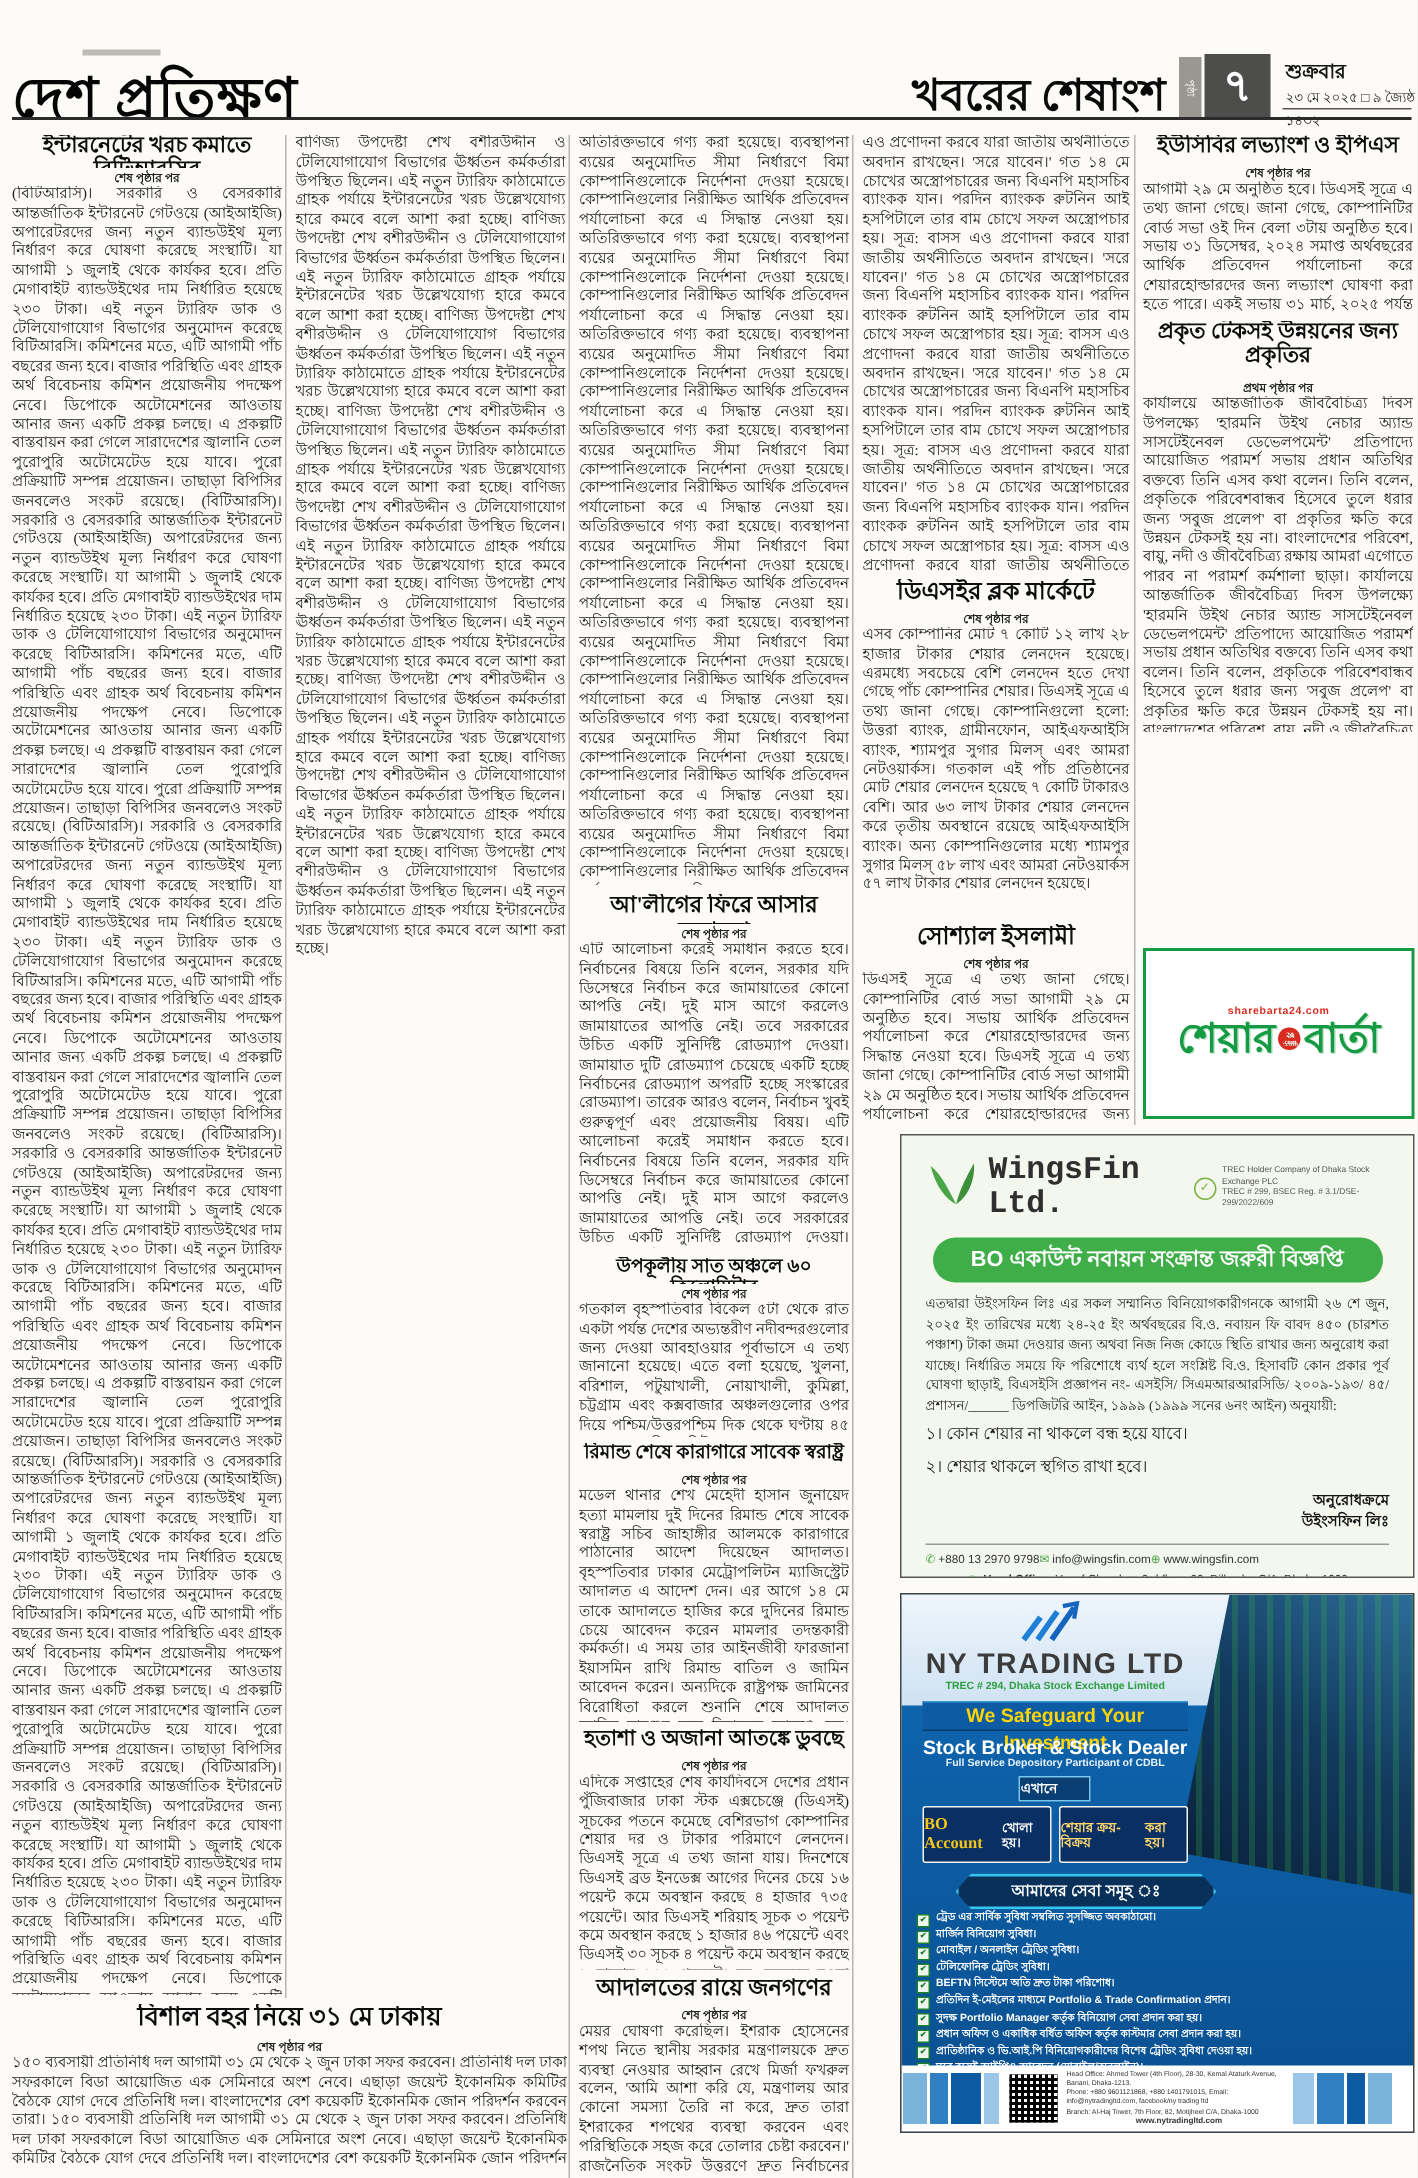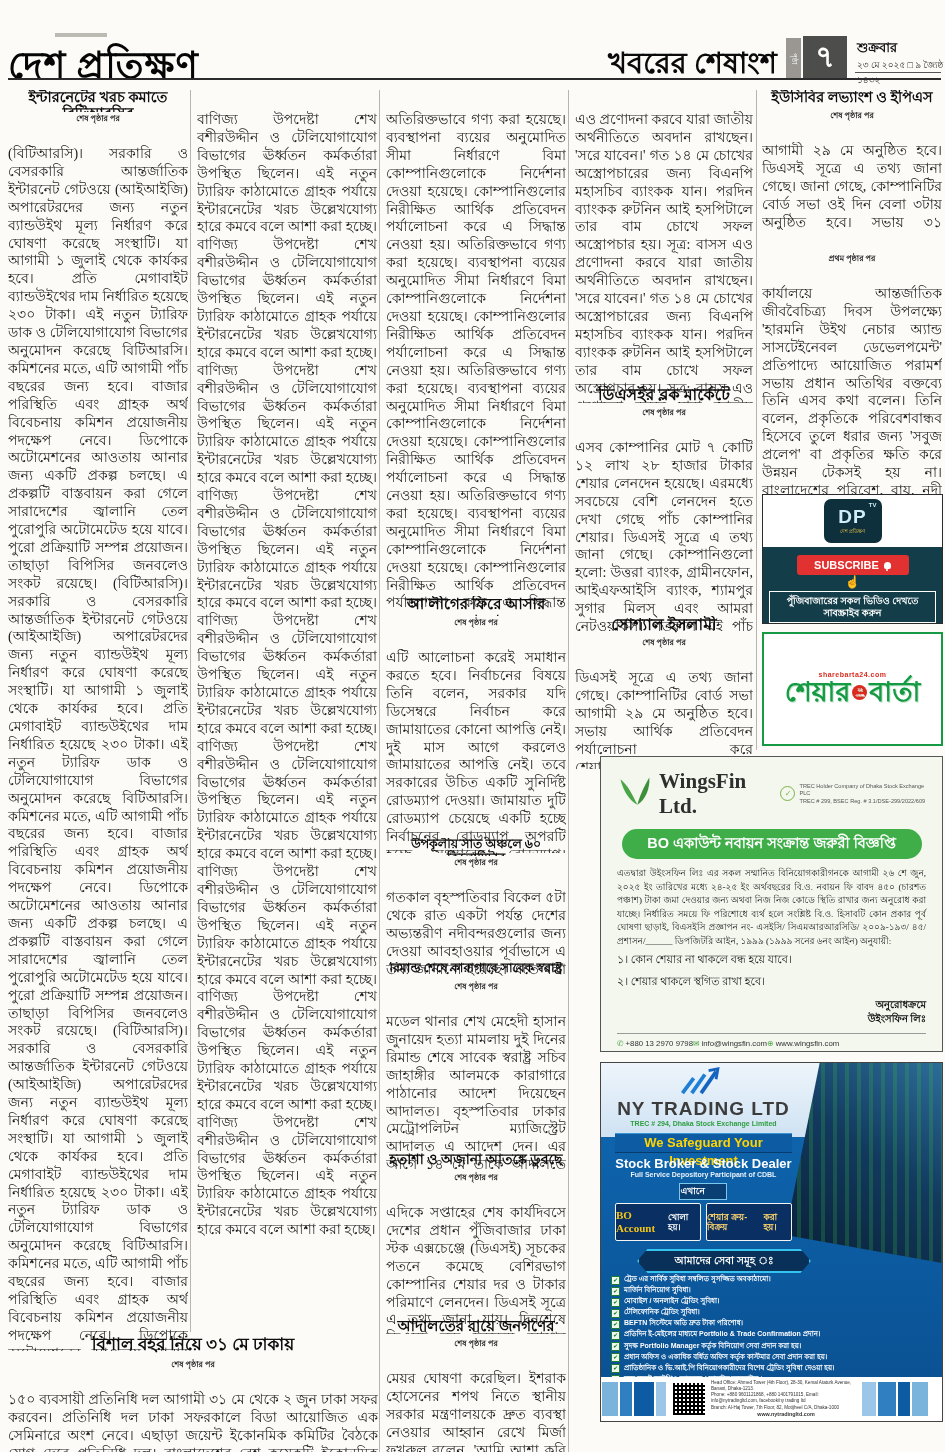--- a/index.html
+++ b/index.html
@@ -4,21 +4,21 @@
 <style>
   html,body{margin:0;padding:0;background:#e9e8e4;}
   #page{position:relative;width:945px;height:1452px;background:#fcfbf8;margin:0 auto;overflow:hidden;
         font-family:"Liberation Serif",serif;color:#141414;}
   .abs{position:absolute;}
   .vline{position:absolute;width:1px;background:#b8b5ae;}
   .hline{position:absolute;height:2px;background:#2b2b2b;}
   .hd{position:absolute;font-weight:700;text-align:center;color:#0d0d0d;line-height:1.1;overflow:hidden;
       font-family:"Liberation Serif",serif;}
   .cont{position:absolute;text-align:center;font-size:8px;font-weight:700;color:#222;}
-  .bd{position:absolute;font-size:14px;line-height:1.28;text-align:justify;overflow:hidden;color:#1c1c1c;margin-top:21px;}
+  .bd{position:absolute;font-size:10px;line-height:1.28;text-align:justify;overflow:hidden;color:#1c1c1c;}
   .bd::first-letter{font-weight:400;}
   
   .logo{font-size:37px;font-weight:700;letter-spacing:1px;color:#050505;}
   .section-title{font-size:29px;font-weight:700;color:#0a0a0a;}
   .pgword{position:absolute;background:#9a9792;color:#fff;writing-mode:vertical-rl;text-orientation:mixed;
           font-size:7px;display:flex;align-items:center;justify-content:center;}
   .pgnum{position:absolute;background:#4d4d4b;color:#fff;font-size:30px;font-weight:700;
          display:flex;align-items:center;justify-content:center;}
   
   .ad{position:absolute;overflow:hidden;box-sizing:border-box;font-family:"Liberation Sans",sans-serif;}
@@ -40,21 +40,21 @@
   
   .sb{background:#fff;border:2px solid #179a44;display:flex;flex-direction:column;align-items:center;justify-content:center;}
   .sb-site{color:#d92b1f;font-size:7px;font-weight:700;letter-spacing:.5px;}
   .sb-name{color:#169a43;font-size:27px;font-weight:800;line-height:1.05;display:flex;align-items:center;gap:2px;
            text-shadow:1px 1px 0 #bfe6cc;font-family:"Liberation Serif",serif;}
   .sb-badge{width:15px;height:15px;background:#d92b1f;border-radius:50%;color:#fff;font-size:4.5px;font-weight:700;
             display:flex;flex-direction:column;align-items:center;justify-content:center;line-height:1;}
   
   .wf{background:#f3f7ee;border:1px solid #555;padding:12px 16px;}
   .wf-head{display:flex;align-items:center;}
-  .wf-name{font-size:21px;font-weight:700;color:#2f2f2f;margin-left:8px;font-family:Liberation Serif, serif;}
+  .wf-name{font-size:21px;font-weight:700;color:#2f2f2f;margin-left:8px;font-family:Liberation Mono, monospace;}
   .wf-trec{margin-left:auto;display:flex;align-items:center;font-size:5.6px;color:#555;line-height:1.3;}
   .wf-circ{width:13px;height:13px;border:1px solid #7cb342;border-radius:50%;color:#7cb342;font-size:8px;
            display:flex;align-items:center;justify-content:center;margin-right:4px;flex:none;}
   .wf-pill{margin:10px auto 8px auto;width:300px;height:30px;background:#3fae49;border-radius:16px;color:#fff;
            font-size:14.5px;font-weight:700;display:flex;align-items:center;justify-content:center;}
   .wf-body{font-size:9px;line-height:1.5;text-align:justify;color:#222;font-family:"Liberation Serif",serif;}
   .wf-pt{font-size:11px;color:#222;margin-top:3px;font-family:"Liberation Serif",serif;}
   .wf-sign{text-align:right;font-size:10px;font-weight:700;line-height:1.4;margin-top:6px;font-family:"Liberation Serif",serif;}
   .wf-rule{border-top:1px solid #999;margin:7px 0 5px 0;}
   .wf-contacts{display:flex;justify-content:flex-start;font-size:7.8px;color:#333;}
@@ -158,38 +158,24 @@
   <div class="bd" style="left:575px;top:418px;width:178px;height:192px;">এসব কোম্পানির মোট ৭ কোটি ১২ লাখ ২৮ হাজার টাকার শেয়ার লেনদেন হয়েছে। এরমধ্যে সবচেয়ে বেশি লেনদেন হতে দেখা গেছে পাঁচ কোম্পানির শেয়ার। ডিএসই সূত্রে এ তথ্য জানা গেছে। কোম্পানিগুলো হলো: উত্তরা ব্যাংক, গ্রামীনফোন, আইএফআইসি ব্যাংক, শ্যামপুর সুগার মিলস্ এবং আমরা নেটওয়ার্কস। গতকাল এই পাঁচ প্রতিষ্ঠানের মোট শেয়ার লেনদেন হয়েছে ৭ কোটি টাকারও বেশি। আর ৬৩ লাখ টাকার শেয়ার লেনদেন করে তৃতীয় অবস্থানে রয়েছে আইএফআইসি ব্যাংক। অন্য কোম্পানিগুলোর মধ্যে শ্যামপুর সুগার মিলস্ ৫৮ লাখ এবং আমরা নেটওয়ার্কস ৫৭ লাখ টাকার শেয়ার লেনদেন হয়েছে।</div>
 
   <div class="hd" style="left:575px;top:616px;width:178px;height:20px;font-size:16px;">সোশ্যাল ইসলামী</div>
   <div class="cont" style="left:575px;top:636px;width:178px;">শেষ পৃষ্ঠার পর</div>
   <div class="bd" style="left:575px;top:648px;width:178px;height:100px;">ডিএসই সূত্রে এ তথ্য জানা গেছে। কোম্পানিটির বোর্ড সভা আগামী ২৯ মে অনুষ্ঠিত হবে। সভায় আর্থিক প্রতিবেদন পর্যালোচনা করে শেয়ারহোল্ডারদের জন্য সিদ্ধান্ত নেওয়া হবে। ডিএসই সূত্রে এ তথ্য জানা গেছে। কোম্পানিটির বোর্ড সভা আগামী ২৯ মে অনুষ্ঠিত হবে। সভায় আর্থিক প্রতিবেদন পর্যালোচনা করে শেয়ারহোল্ডারদের জন্য সিদ্ধান্ত নেওয়া হবে। ডিএসই সূত্রে এ তথ্য জানা গেছে। কোম্পানিটির বোর্ড সভা আগামী ২৯ মে অনুষ্ঠিত হবে। সভায় আর্থিক প্রতিবেদন পর্যালোচনা করে শেয়ারহোল্ডারদের জন্য সিদ্ধান্ত নেওয়া হবে।</div>
 
   <div class="hd" style="left:762px;top:90px;width:180px;height:19px;font-size:14.5px;">ইউসিবির লভ্যাংশ ও ইপিএস</div>
   <div class="cont" style="left:762px;top:109px;width:180px;">শেষ পৃষ্ঠার পর</div>
   <div class="bd" style="left:762px;top:121px;width:180px;height:88px;">আগামী ২৯ মে অনুষ্ঠিত হবে। ডিএসই সূত্রে এ তথ্য জানা গেছে। জানা গেছে, কোম্পানিটির বোর্ড সভা ওই দিন বেলা ৩টায় অনুষ্ঠিত হবে। সভায় ৩১ ডিসেম্বর, ২০২৪ সমাপ্ত অর্থবছরের আর্থিক প্রতিবেদন পর্যালোচনা করে শেয়ারহোল্ডারদের জন্য লভ্যাংশ ঘোষণা করা হতে পারে। একই সভায় ৩১ মার্চ, ২০২৫ পর্যন্ত কোম্পানির প্রথম প্রান্তিকের অনিরীক্ষিত আর্থিক প্রতিবেদন প্রকাশ করা হবে।</div>
 
+  <div class="hd" style="left:762px;top:214px;width:180px;height:38px;font-size:14.5px;">প্রকৃত টেকসই উন্নয়নের জন্য প্রকৃতির</div>
   <div class="cont" style="left:762px;top:252px;width:180px;">প্রথম পৃষ্ঠার পর</div>
   <div class="bd" style="left:762px;top:264px;width:180px;height:224px;">কার্যালয়ে আন্তর্জাতিক জীববৈচিত্র্য দিবস উপলক্ষ্যে 'হারমনি উইথ নেচার অ্যান্ড সাসটেইনেবল ডেভেলপমেন্ট' প্রতিপাদ্যে আয়োজিত পরামর্শ সভায় প্রধান অতিথির বক্তব্যে তিনি এসব কথা বলেন। তিনি বলেন, প্রকৃতিকে পরিবেশবান্ধব হিসেবে তুলে ধরার জন্য 'সবুজ প্রলেপ' বা প্রকৃতির ক্ষতি করে উন্নয়ন টেকসই হয় না। বাংলাদেশের পরিবেশ, বায়ু, নদী ও জীববৈচিত্র্য রক্ষায় আমরা এগোতে পারব না পরামর্শ কর্মশালা ছাড়া। কার্যালয়ে আন্তর্জাতিক জীববৈচিত্র্য দিবস উপলক্ষ্যে 'হারমনি উইথ নেচার অ্যান্ড সাসটেইনেবল ডেভেলপমেন্ট' প্রতিপাদ্যে আয়োজিত পরামর্শ সভায় প্রধান অতিথির বক্তব্যে তিনি এসব কথা বলেন। তিনি বলেন, প্রকৃতিকে পরিবেশবান্ধব হিসেবে তুলে ধরার জন্য 'সবুজ প্রলেপ' বা প্রকৃতির ক্ষতি করে উন্নয়ন টেকসই হয় না। বাংলাদেশের পরিবেশ, বায়ু, নদী ও জীববৈচিত্র্য রক্ষায় আমরা এগোতে পারব না পরামর্শ কর্মশালা ছাড়া।</div>
 
-  <div class="ad dptv" style="left:762px;top:494px;width:181px;height:130px;">
-    <div class="dptv-top">
-      <div class="dp-logo">
-        <span class="dp-txt">DP</span>
-        <span class="dp-tv">TV</span>
-        <div class="dp-sub">দেশ প্রতিক্ষণ</div>
-      </div>
-    </div>
-    <div class="sub-btn">
-      <span>SUBSCRIBE</span>
-      <span class="bell"></span>
-    </div>
-    <span class="hand">☝</span>
-    <div class="dptv-cap">পুঁজিবাজারের সকল ভিডিও দেখতে সাবস্ক্রাইব করুন</div>
-  </div>
 
   <div class="ad sb" style="left:762px;top:632px;width:181px;height:114px;">
     <div class="sb-site">sharebarta24.com</div>
     <div class="sb-name">
       <span>শেয়ার</span>
       <span class="sb-badge">
         <span>24</span>
         <span>.com</span>
       </span>
       <span>বার্তা</span>

